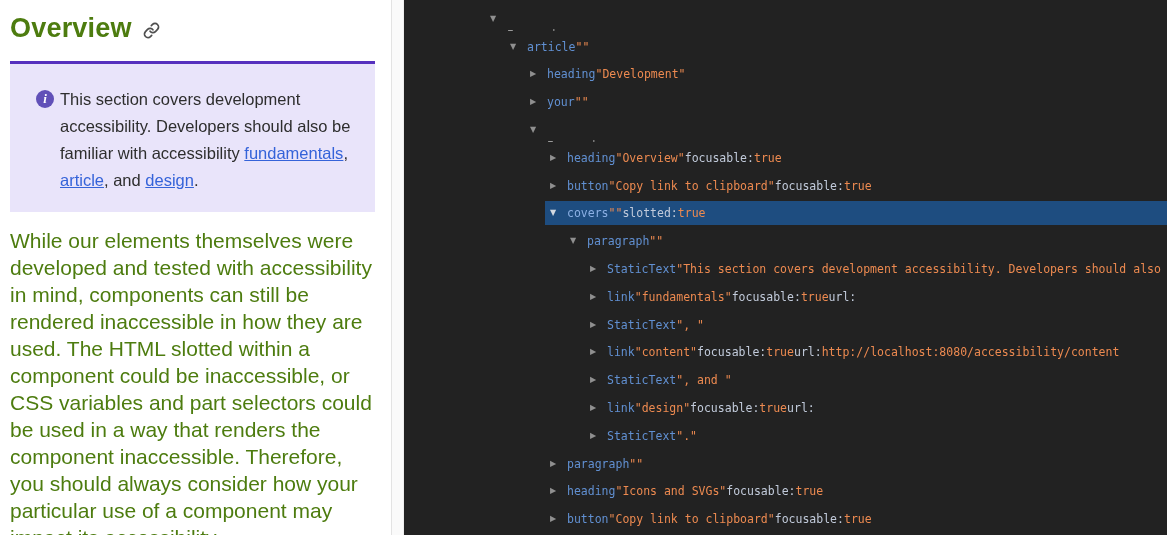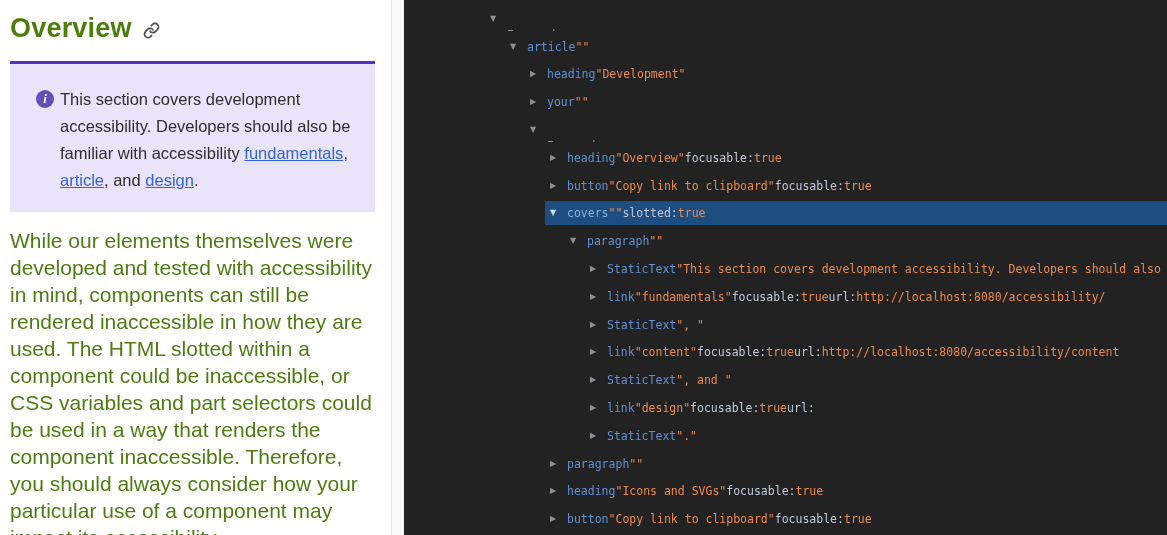--- a/index.html
+++ b/index.html
@@ -168,21 +168,20 @@
       </div>
     </div>
     <div class="tree-row" style="padding-left: 181px;">
       <div class="tree-row-inner">
         <span class="expander">▶</span>
         <span class="p-role">link</span> 
         <span class="p-str">"fundamentals"</span> 
         <span class="p-prop">focusable:</span> 
         <span class="p-val">true</span> 
         <span class="p-prop">url:</span> 
-        <span class="p-val">http://localhost:8080/accessibility/</span>
       </div>
     </div>
     <div class="tree-row" style="padding-left: 181px;">
       <div class="tree-row-inner">
         <span class="expander">▶</span>
         <span class="p-role">StaticText</span> 
         <span class="p-str">", "</span>
       </div>
     </div>
     <div class="tree-row" style="padding-left: 181px;">

